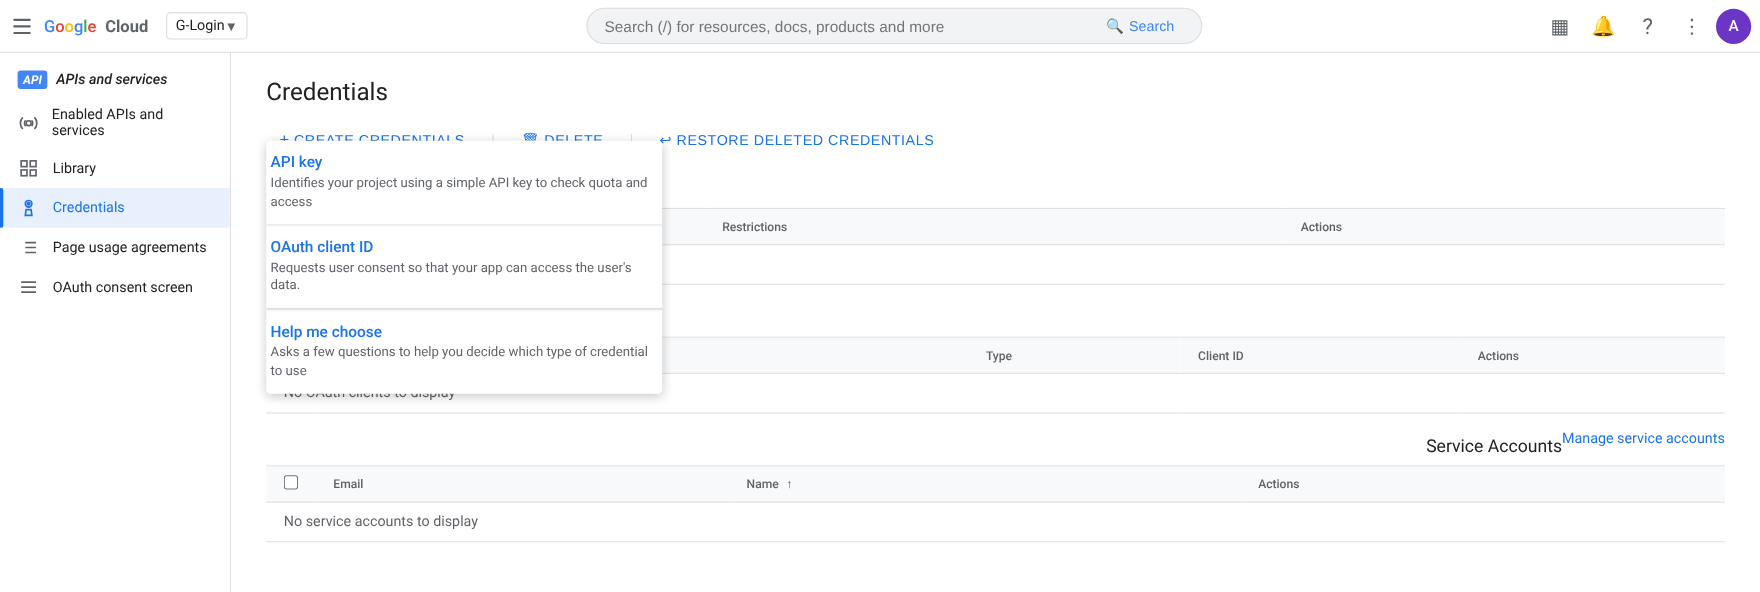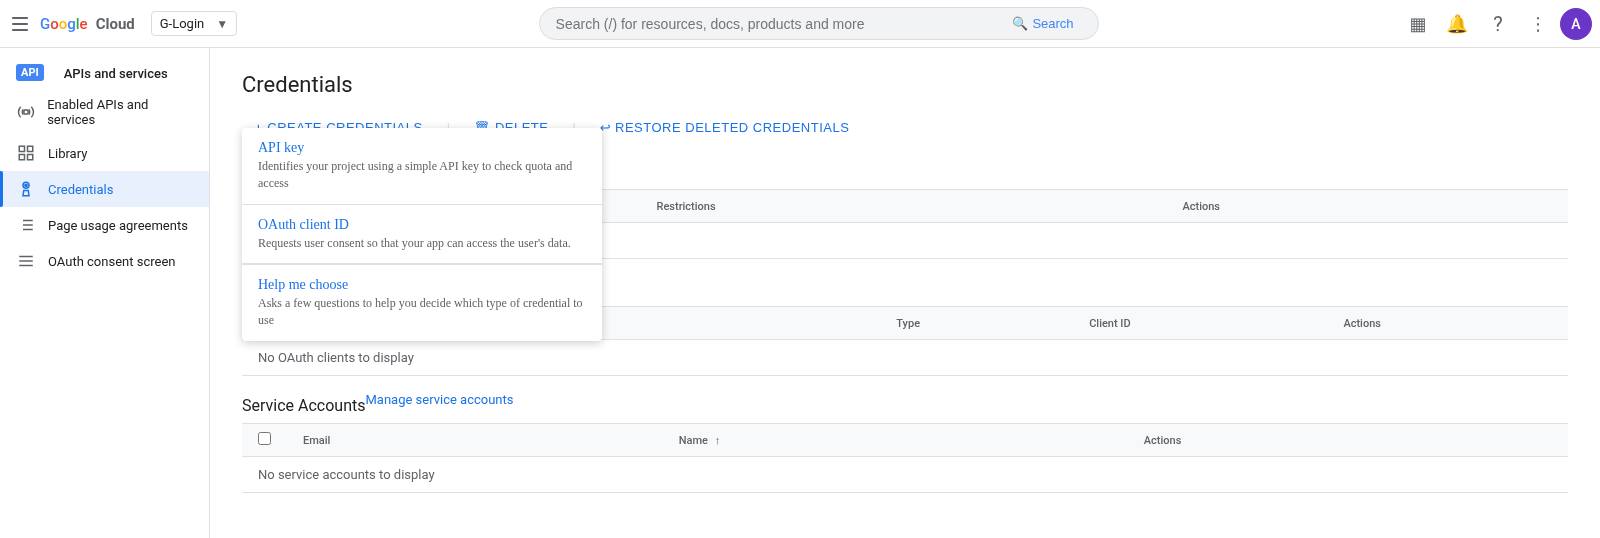--- a/index.html
+++ b/index.html
@@ -12,71 +12,71 @@
     .hamburger-icon span { display: block; width: 16px; height: 2px; background: #5f6368; border-radius: 1px; }
     .google-cloud-logo { display: flex; align-items: center; gap: 4px; }
     .google-logo-text { display: flex; align-items: center; }
     .g { color: #4285f4; font-weight: 500; font-size: 15px; }
     .o1 { color: #ea4335; font-weight: 500; font-size: 15px; }
     .o2 { color: #fbbc04; font-weight: 500; font-size: 15px; }
     .g2 { color: #4285f4; font-weight: 500; font-size: 15px; }
     .l { color: #34a853; font-weight: 500; font-size: 15px; }
     .e { color: #ea4335; font-weight: 500; font-size: 15px; }
     .cloud-text { font-size: 15px; font-weight: 700; color: #5f6368; margin-left: 4px; }
-    .project-selector { display: flex; align-items: center; gap: 12px; border: 1px solid #dadce0; border-radius: 4px; padding: 4px 8px; cursor: pointer; font-size: 13px; color: #202124; margin-left: 8px; }
+    .project-selector { display: flex; align-items: center; gap: 0; border: 1px solid #dadce0; border-radius: 4px; padding: 4px 8px; cursor: pointer; font-size: 13px; color: #202124; margin-left: 8px; }
     .search-bar-container { flex: 1; display: flex; justify-content: center; }
     .search-bar { display: flex; align-items: center; border: 1px solid #dadce0; border-radius: 24px; padding: 4px 16px; width: 560px; background: #f1f3f4; }
     .search-input { border: none; background: transparent; outline: none; font-size: 14px; flex: 1; color: #8b5cf6; }
     .search-button-top { display: flex; align-items: center; gap: 4px; background: none; border: none; cursor: pointer; color: #4285f4; font-size: 13px; font-weight: 500; padding: 4px 8px; }
     .topbar-right { display: flex; align-items: center; gap: 4px; margin-left: auto; }
     .icon-btn { width: 36px; height: 36px; display: flex; align-items: center; justify-content: center; border-radius: 50%; cursor: pointer; color: #5f6368; font-size: 18px; }
     .avatar { width: 32px; height: 32px; border-radius: 50%; background: #6b35c7; color: #fff; display: flex; align-items: center; justify-content: center; font-size: 14px; font-weight: 500; cursor: pointer; }
 
     
     .app-layout { display: flex; height: calc(100vh - 48px); }
 
     
     .sidebar { width: 210px; min-width: 210px; background: #fff; border-right: 1px solid #e0e0e0; display: flex; flex-direction: column; padding: 8px 0; overflow-y: auto; }
-    .sidebar-api-header { display: flex; align-items: flex-end; gap: 20px; padding: 8px 16px 8px 16px; }
+    .sidebar-api-header { display: flex; align-items: center; gap: 8px; padding: 8px 16px 8px 16px; font-style: italic; }
     .api-badge { background: #4285f4; color: #fff; font-size: 11px; font-weight: 700; padding: 2px 5px; border-radius: 3px; }
     .sidebar-section-title { font-size: 13px; font-weight: 500; color: #202124; }
     .sidebar-item { display: flex; align-items: center; gap: 12px; padding: 8px 16px; cursor: pointer; color: #202124; font-size: 13px; position: relative; }
     .sidebar-item.active { background: #e8f0fe; color: #1a73e8; }
     .sidebar-item.active::before { content: ''; position: absolute; left: 0; top: 0; bottom: 0; width: 3px; background: #1a73e8; border-radius: 0 2px 2px 0; }
     .sidebar-icon { width: 20px; height: 20px; display: flex; align-items: center; justify-content: center; color: #5f6368; font-size: 16px; }
     .sidebar-item.active .sidebar-icon { color: #1a73e8; }
 
     
     .main { flex: 1; padding: 24px 32px; overflow-y: auto; position: relative; }
     .page-title { font-size: 22px; font-weight: 400; color: #202124; margin-bottom: 16px; }
 
     
     .credentials-toolbar { display: flex; align-items: center; gap: 8px; margin-bottom: 12px; }
     .toolbar-btn { display: flex; align-items: center; gap: 4px; padding: 6px 12px; border: none; background: none; cursor: pointer; font-size: 13px; font-weight: 500; color: #1a73e8; text-transform: uppercase; letter-spacing: 0.5px; }
     .toolbar-divider { color: #dadce0; margin: 0 4px; }
 
     
     .dropdown-menu { position: absolute; top: 80px; left: 32px; background: #fff; border-radius: 4px; box-shadow: 0 2px 10px rgba(0,0,0,0.2); z-index: 200; width: 360px; }
-    .dropdown-item { padding: 12px 16px; cursor: pointer; font-family: Liberation Serif, serif; }
+    .dropdown-item { padding: 12px 4px; cursor: pointer; }
     .dropdown-item-title { font-size: 14px; font-weight: 500; color: #1a73e8; margin-bottom: 2px; }
     .dropdown-item-desc { font-size: 12px; color: #5f6368; line-height: 1.4; }
     .dropdown-divider { border-top: 1px solid #e0e0e0; }
 
     
     .section-title { font-size: 16px; font-weight: 400; color: #202124; margin: 20px 0 8px; }
 
     
     .data-table { width: 100%; border-collapse: collapse; }
     .data-table th { font-size: 11px; font-weight: 500; color: #5f6368; padding: 8px 16px; border-bottom: 1px solid #e0e0e0; border-top: 1px solid #e0e0e0; text-align: left; background: #f8f9fa; text-transform: none; letter-spacing: 0; }
     .data-table td { padding: 10px 16px; border-bottom: 1px solid #e0e0e0; font-size: 13px; color: #202124; }
     .data-table .no-data { color: #5f6368; font-size: 13px; font-style: normal; }
     .checkbox-cell { width: 40px; }
     .sort-icon { display: inline-block; margin-left: 4px; font-size: 11px; }
 
-    .section-header-row { display: flex; align-items: center; justify-content: flex-start; }
+    .section-header-row { display: flex; align-items: center; justify-content: flex-end; }
     .manage-link { color: #1a73e8; font-size: 13px; text-decoration: none; cursor: pointer; }
   </style>
 </head>
 <body>
 
 <div class="topbar">
   <div class="topbar-left">
     <div class="hamburger-icon">
       <span></span>
         <span></span>

